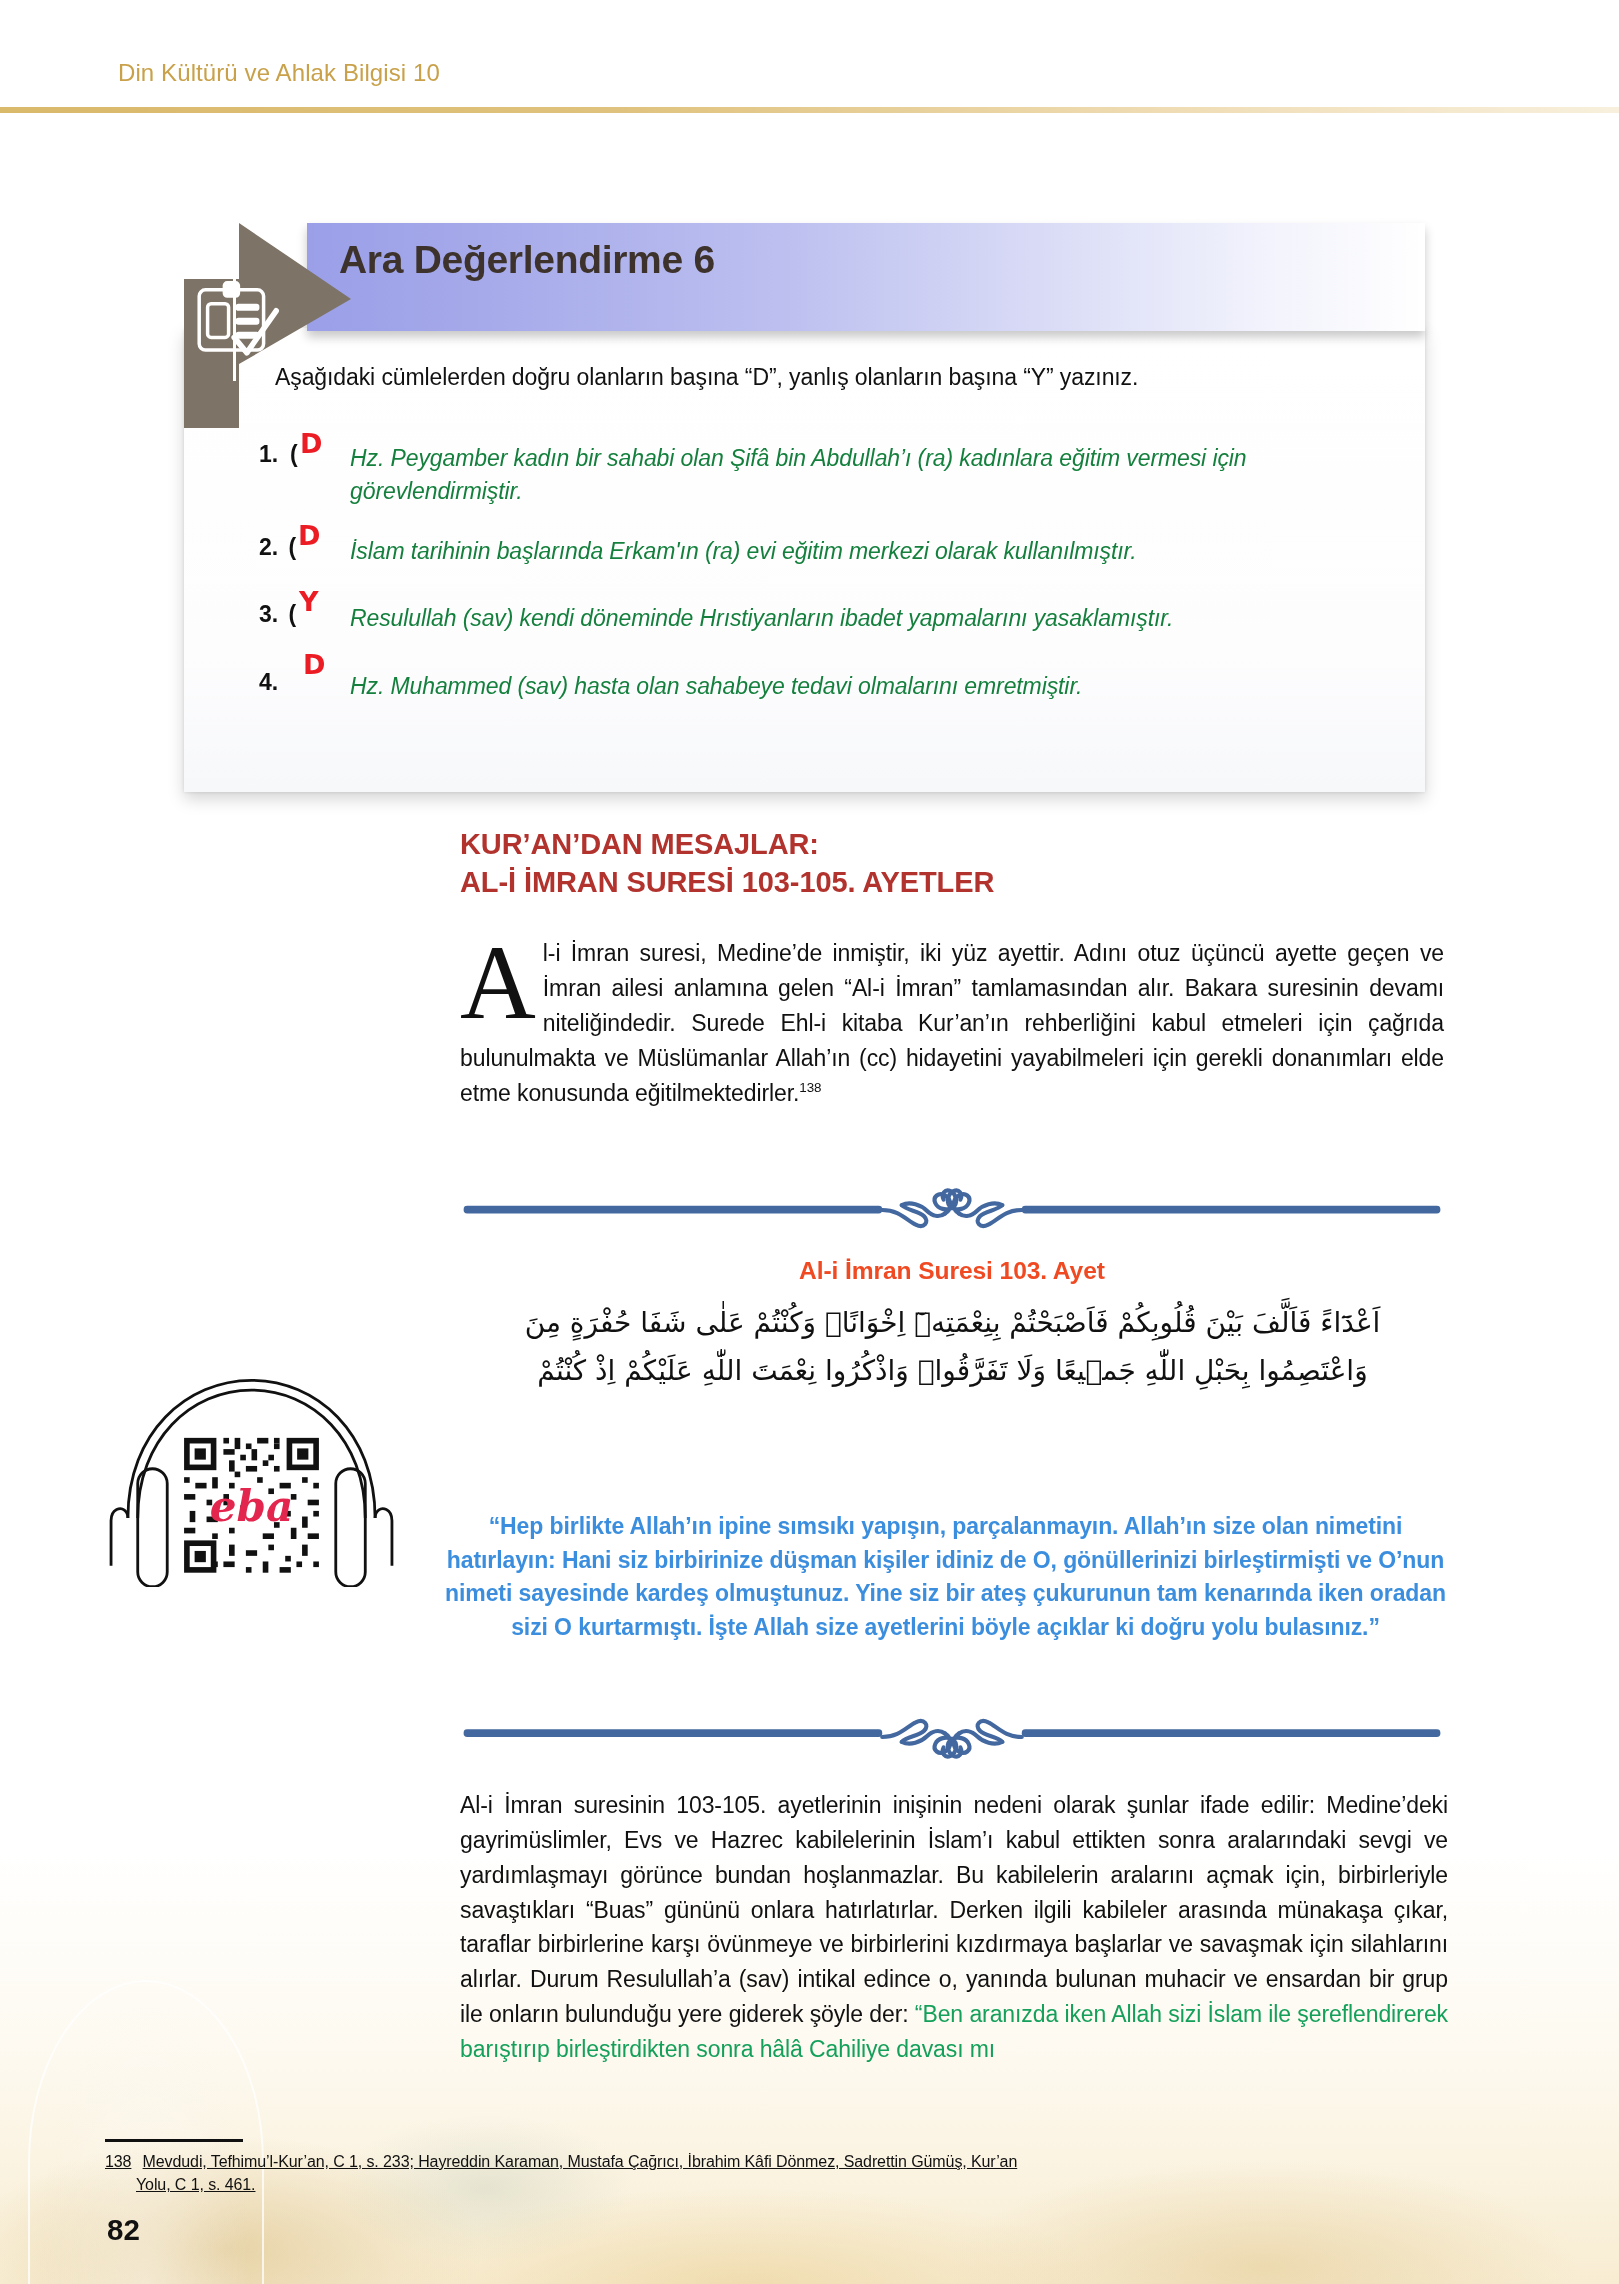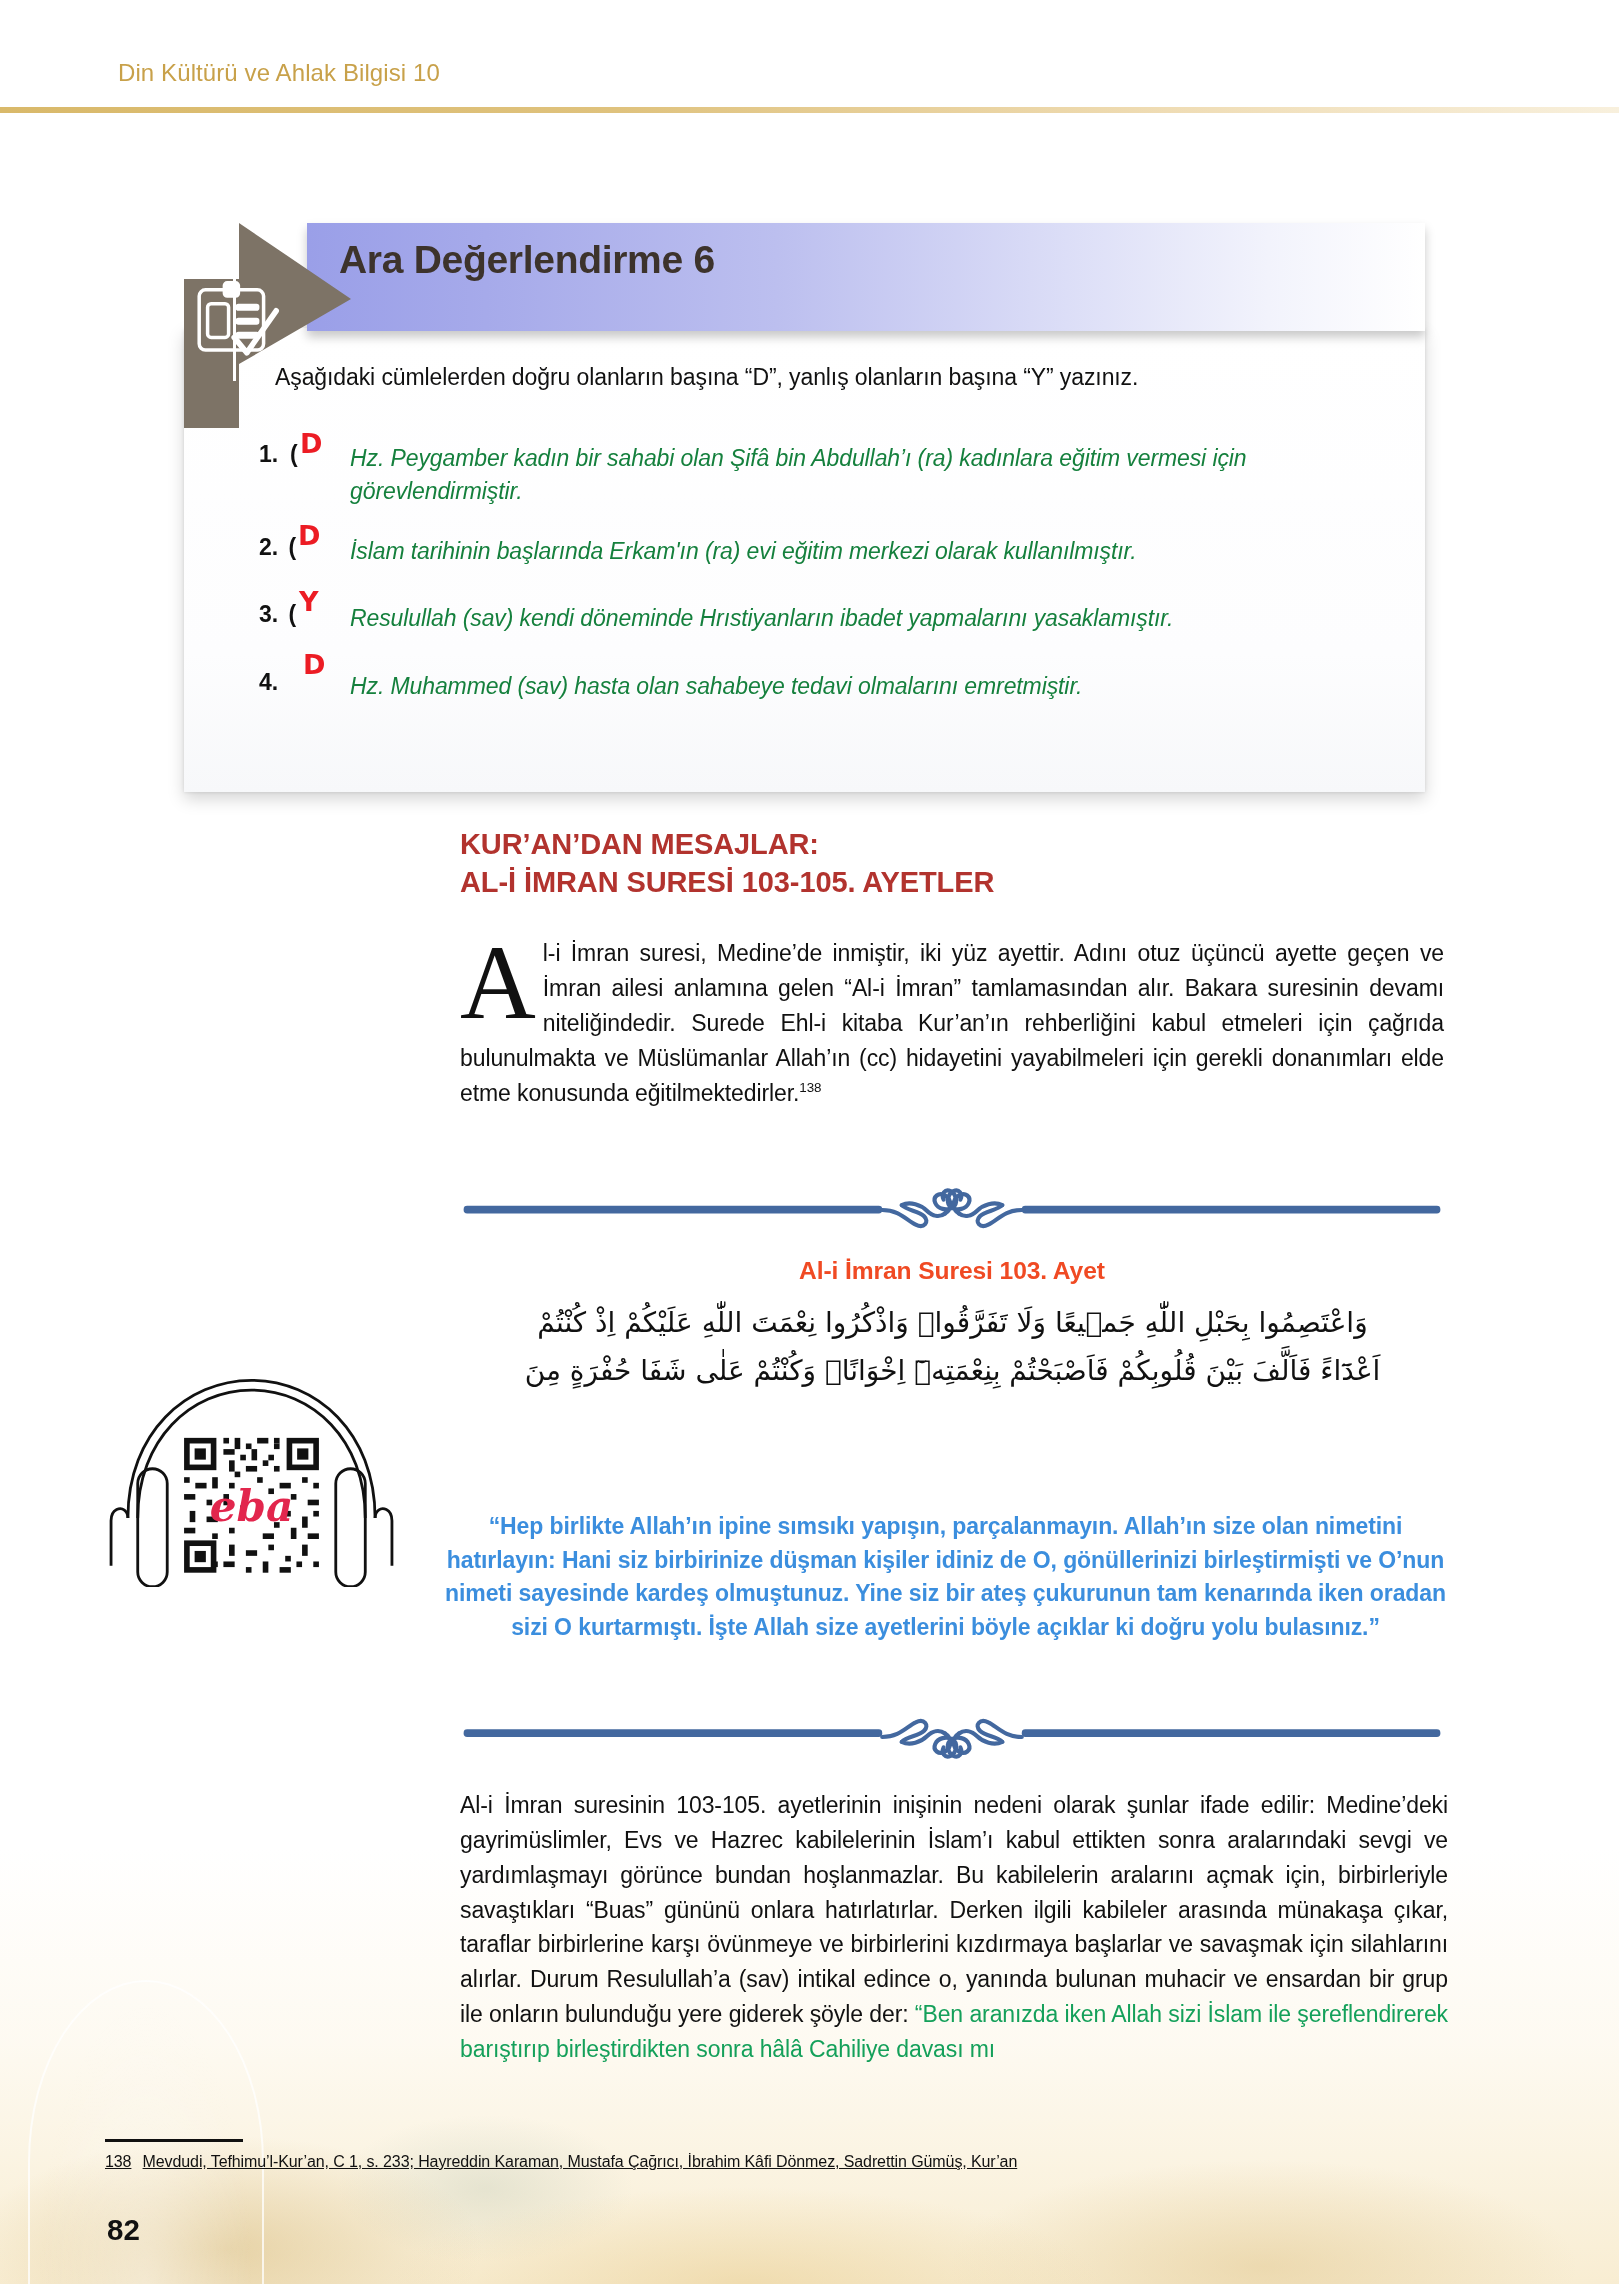--- a/index.html
+++ b/index.html
@@ -238,22 +238,22 @@
       <path d="M772 36 C760 30 744 36 736 44 C728 52 718 54 710 48"></path>
       <path d="M710 48 C700 42 700 28 710 22 C719 17 728 24 724 33 C720 42 708 44 700 40"></path>
       <path d="M700 40 C690 34 694 20 702 16 C710 12 716 20 712 28"></path>
     </g>
   </svg>
 </div>
 
 <div class="ayet-title">Al-i İmran Suresi 103. Ayet</div>
 
 <div class="arabic">
+  <div>اَعْدَٓاءً فَاَلَّفَ بَيْنَ قُلُوبِكُمْ فَاَصْبَحْتُمْ بِنِعْمَتِه۪ٓ اِخْوَانًاۚ وَكُنْتُمْ عَلٰى شَفَا حُفْرَةٍ مِنَ</div>
   <div>وَاعْتَصِمُوا بِحَبْلِ اللّٰهِ جَم۪يعًا وَلَا تَفَرَّقُواۖ وَاذْكُرُوا نِعْمَتَ اللّٰهِ عَلَيْكُمْ اِذْ كُنْتُمْ</div>
-  <div>اَعْدَٓاءً فَاَلَّفَ بَيْنَ قُلُوبِكُمْ فَاَصْبَحْتُمْ بِنِعْمَتِه۪ٓ اِخْوَانًاۚ وَكُنْتُمْ عَلٰى شَفَا حُفْرَةٍ مِنَ</div>
 </div>
 
 <div class="meal">“Hep birlikte Allah’ın ipine sımsıkı yapışın, parçalanmayın. Allah’ın size olan nimetini hatırlayın: Hani siz birbirinize düşman kişiler idiniz de O, gönüllerinizi birleştirmişti ve O’nun nimeti sayesinde kardeş olmuştunuz. Yine siz bir ateş çukurunun tam kenarında iken oradan sizi O kurtarmıştı. İşte Allah size ayetlerini böyle açıklar ki doğru yolu bulasınız.”</div>
 
 <div class="eba">
   <svg viewBox="0 0 440 330" xmlns="http://www.w3.org/2000/svg">
     <g fill="none" stroke="#111" stroke-width="4">
       <path d="M44 232 C44 110 128 36 220 36 C312 36 396 110 396 232"></path>
       <path d="M58 232 C58 120 134 50 220 50 C306 50 382 120 382 232"></path>
       <path d="M44 232 C44 222 36 216 28 220 C22 223 20 228 20 236 L20 300"></path>
@@ -348,15 +348,16 @@
   </svg>
 </div>
 
 <div class="body-par">
   <span>Al-i İmran suresinin 103-105. ayetlerinin inişinin nedeni olarak şunlar ifade edilir: Medine’deki gayrimüslimler, Evs ve Hazrec kabilelerinin İslam’ı kabul ettikten sonra aralarındaki sevgi ve yardımlaşmayı görünce bundan hoşlanmazlar. Bu kabilelerin aralarını açmak için, birbirleriyle savaştıkları “Buas” gününü onlara hatırlatırlar. Derken ilgili kabileler arasında münakaşa çıkar, taraflar birbirlerine karşı övünmeye ve birbirlerini kızdırmaya başlarlar ve savaşmak için silahlarını alırlar. Durum Resulullah’a (sav) intikal edince o, yanında bulunan muhacir ve ensardan bir grup ile onların bulunduğu yere giderek şöyle der: </span><span class="green">“Ben aranızda iken Allah sizi İslam ile şereflendirerek barıştırıp birleştirdikten sonra hâlâ Cahiliye davası mı</span>
 </div>
 
 <div class="fn-rule"></div>
 <div class="footnote">
   <span class="fn-num">138</span><span>Mevdudi, Tefhimu’l-Kur’an, C 1, s. 233; Hayreddin Karaman, Mustafa Çağrıcı, İbrahim Kâfi Dönmez, Sadrettin Gümüş, Kur’an</span>
+  <span class="fn-l2">Yolu, C 1, s. 461.</span>
 </div>
 <div class="folio">82</div>
 
 
 </body></html>

